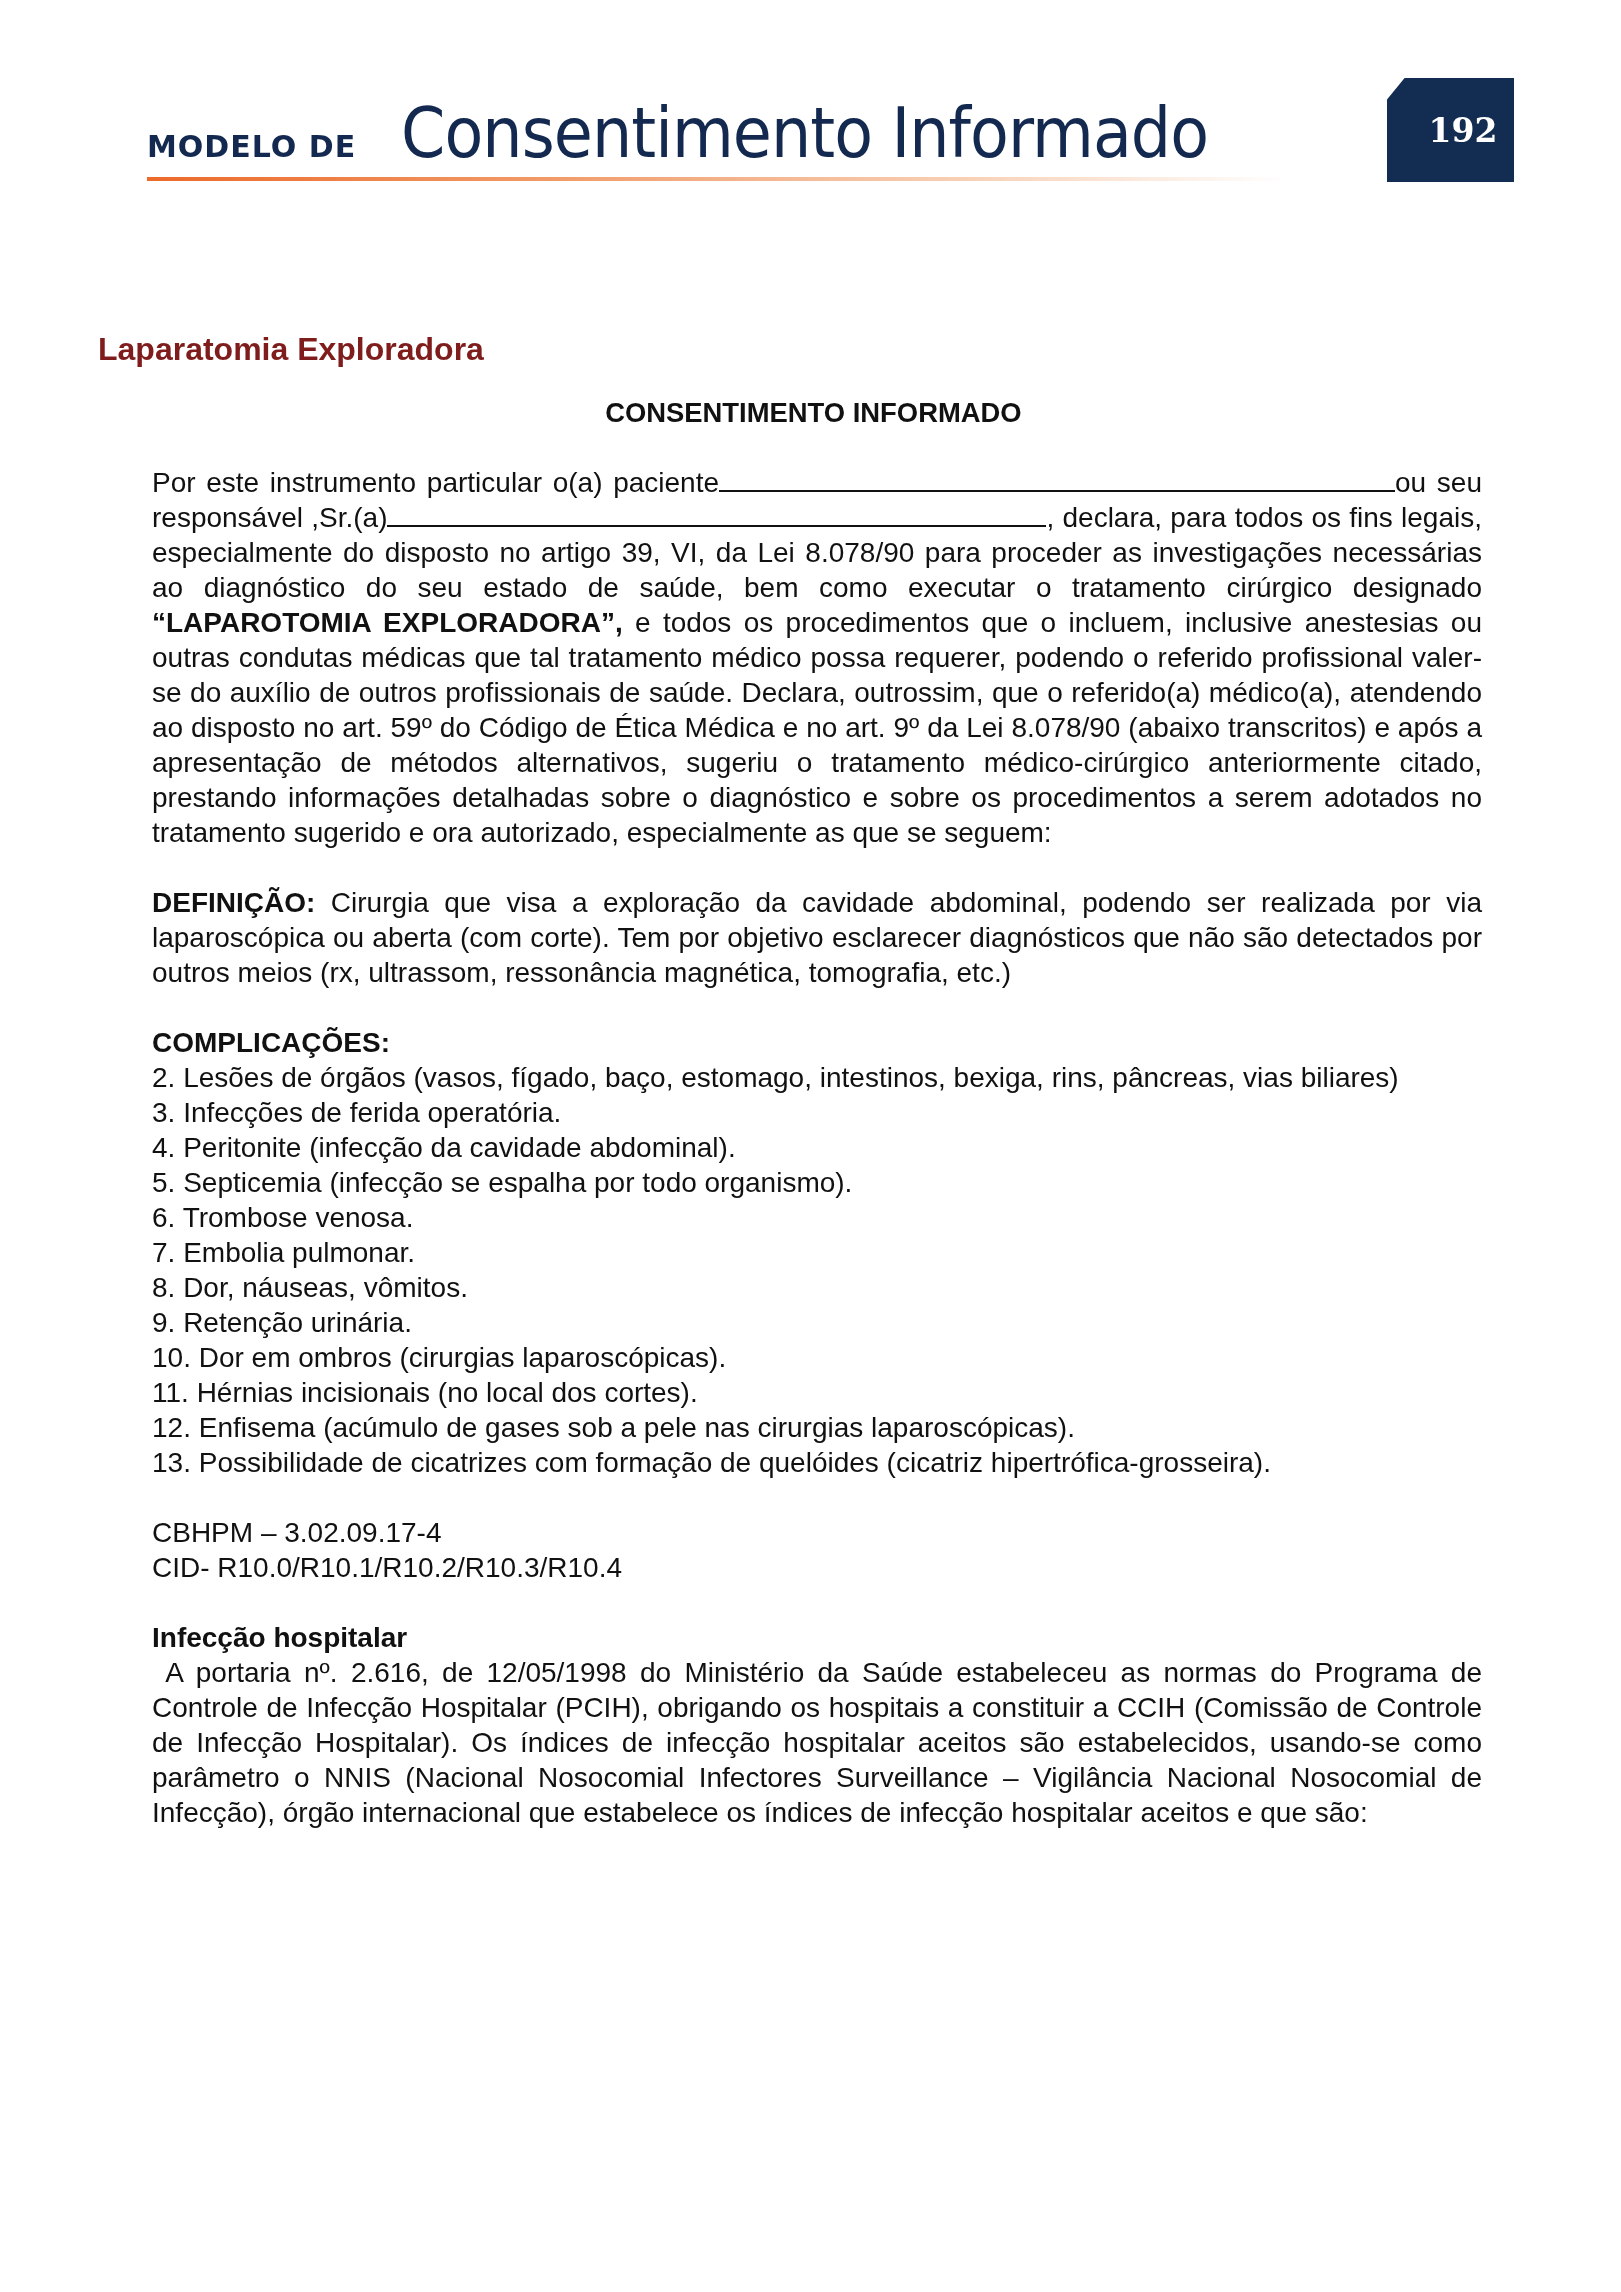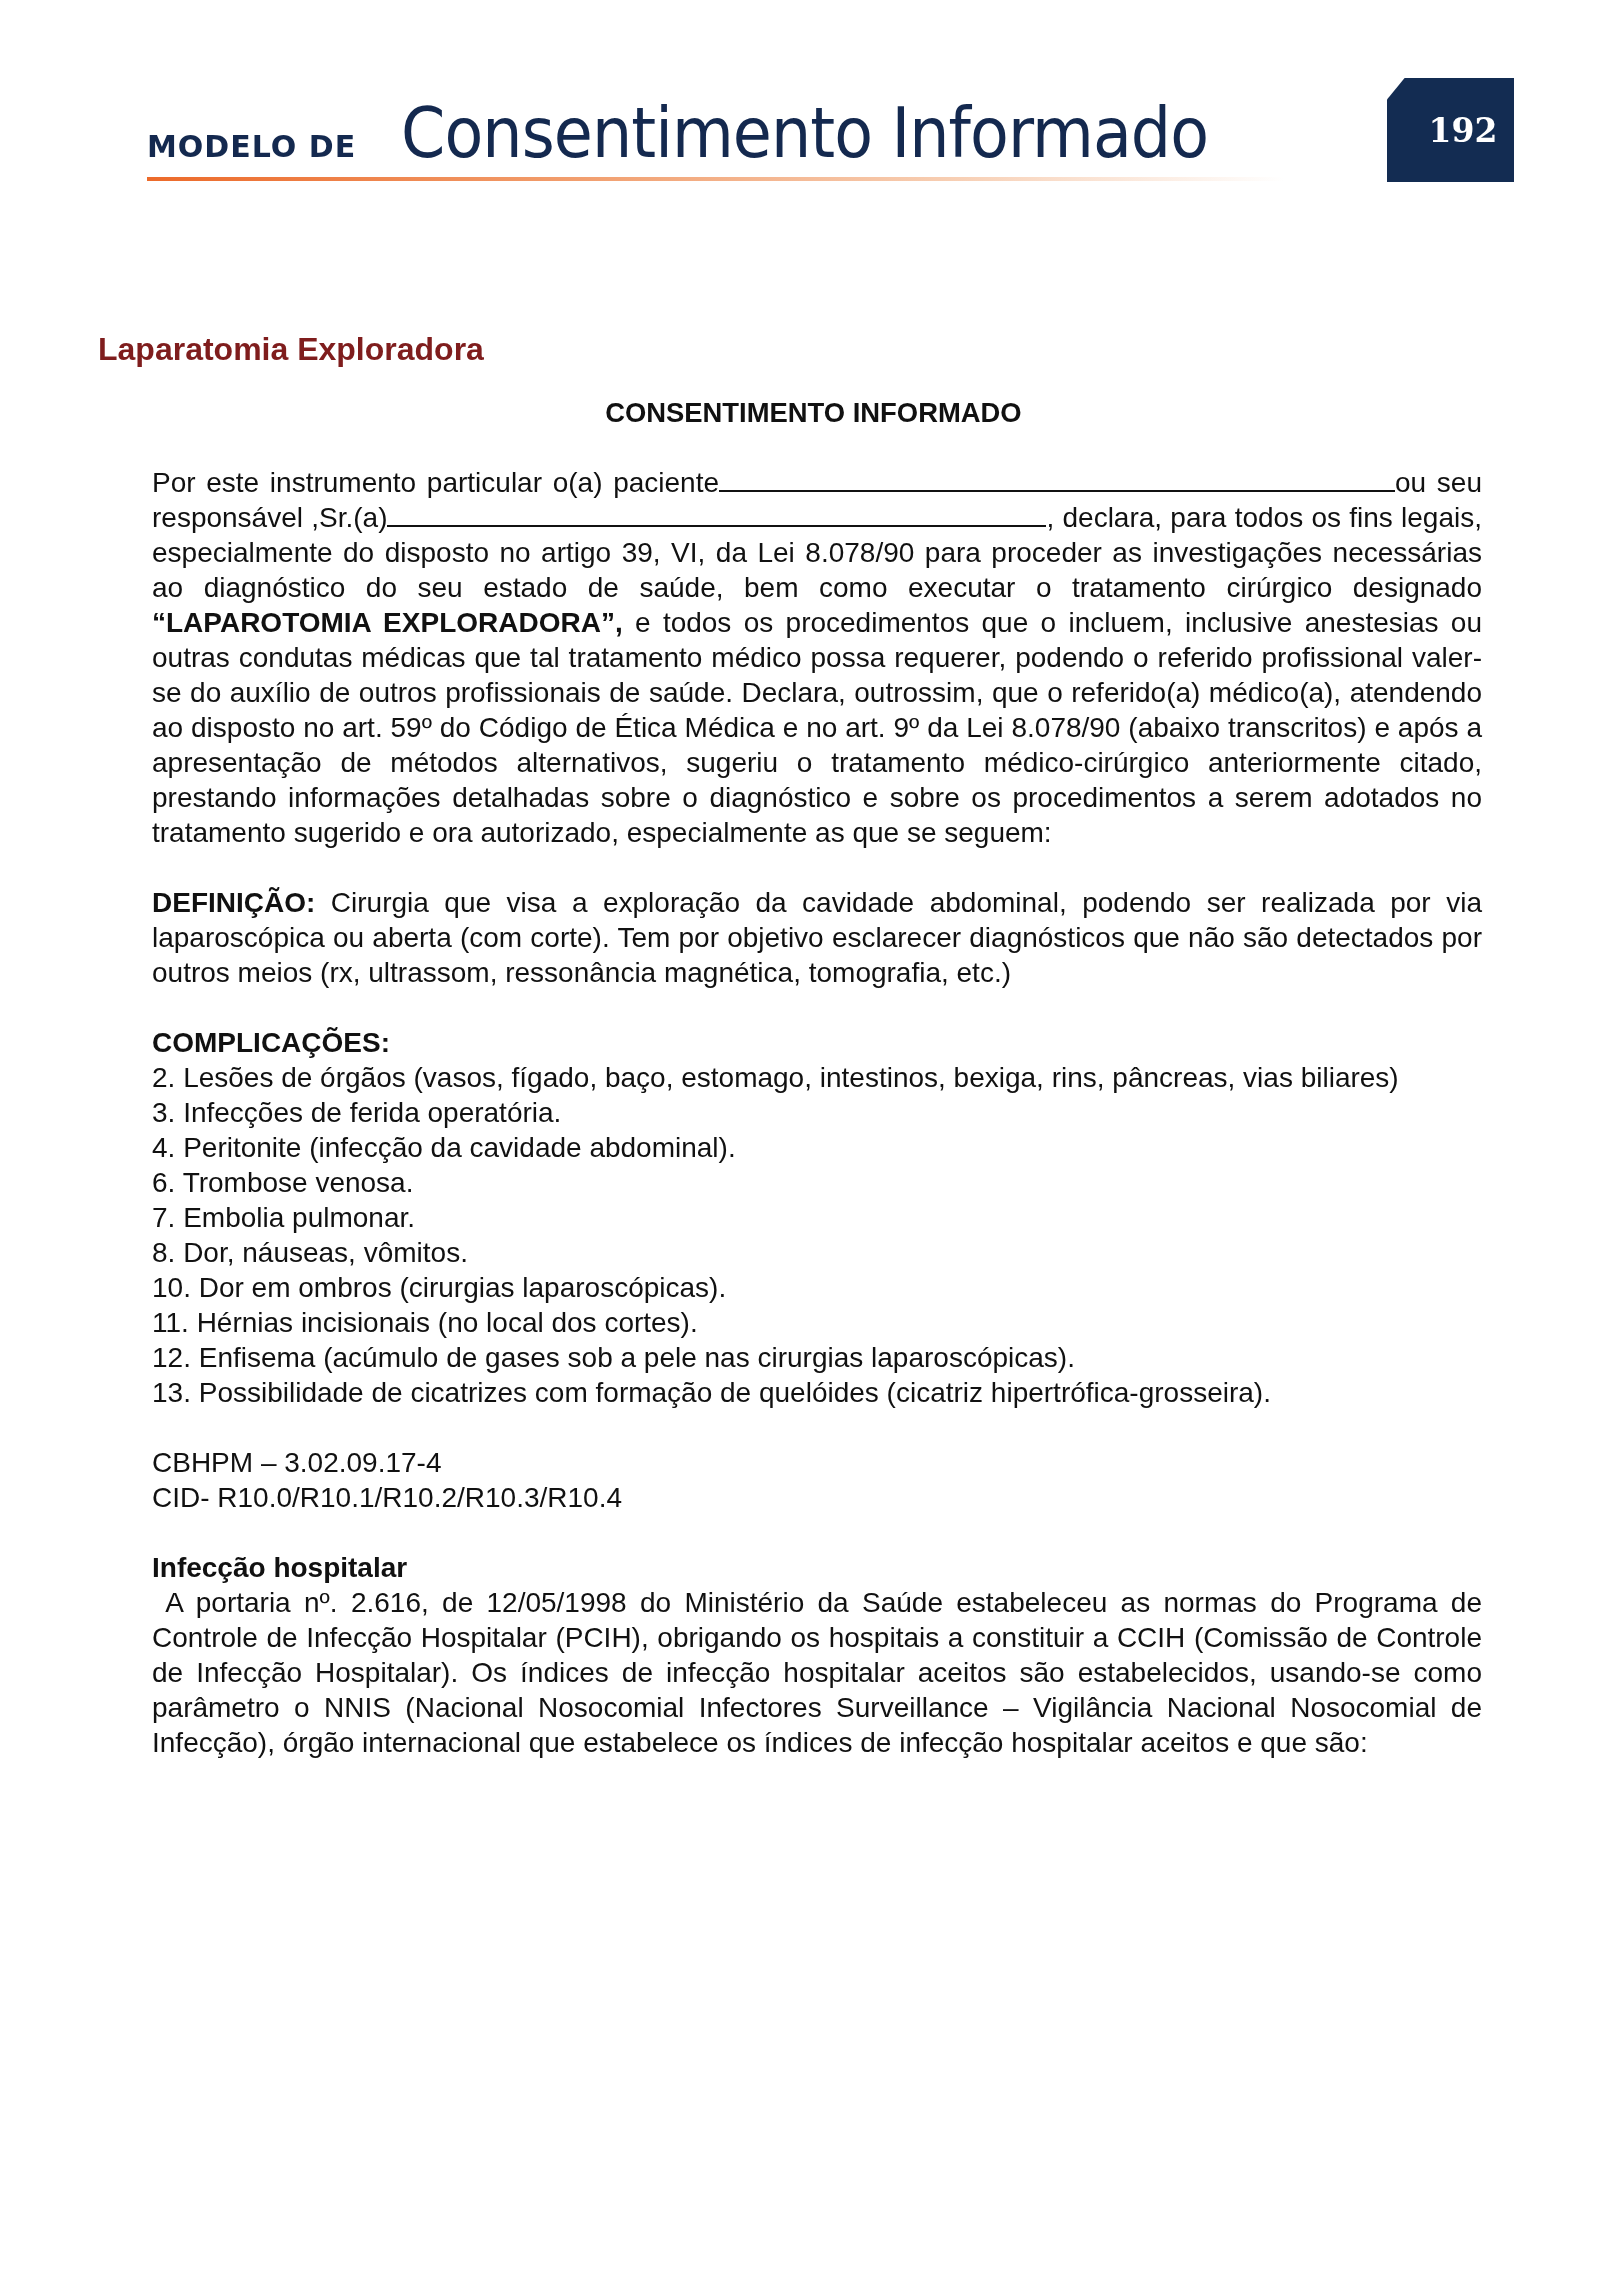--- a/index.html
+++ b/index.html
@@ -46,23 +46,25 @@
   <p class="para">
     <b>DEFINIÇÃO:</b><span> Cirurgia que visa a exploração da cavidade abdominal, podendo ser realizada por via laparoscópica ou aberta (com corte). Tem por objetivo esclarecer diagnósticos que não são detectados por outros meios (rx, ultrassom, ressonância magnética, tomografia, etc.)</span>
   </p>
   <div class="gap"></div>
   <div>
     <b>COMPLICAÇÕES:</b>
     <ol class="list">
       <li>2. Lesões de órgãos (vasos, fígado, baço, estomago, intestinos, bexiga, rins, pâncreas, vias biliares)</li>
       <li>3. Infecções de ferida operatória.</li>
       <li>4. Peritonite (infecção da cavidade abdominal).</li>
+      <li>5. Septicemia (infecção se espalha por todo organismo).</li>
       <li>6. Trombose venosa.</li>
       <li>7. Embolia pulmonar.</li>
       <li>8. Dor, náuseas, vômitos.</li>
+      <li>9. Retenção urinária.</li>
       <li>10. Dor em ombros (cirurgias laparoscópicas).</li>
       <li>11. Hérnias incisionais (no local dos cortes).</li>
       <li>12. Enfisema (acúmulo de gases sob a pele nas cirurgias laparoscópicas).</li>
       <li>13. Possibilidade de cicatrizes com formação de quelóides (cicatriz hipertrófica-grosseira).</li>
     </ol>
   </div>
   <div class="gap"></div>
   <div>CBHPM – 3.02.09.17-4</div>
   <div>CID- R10.0/R10.1/R10.2/R10.3/R10.4</div>
   <div class="gap"></div>

